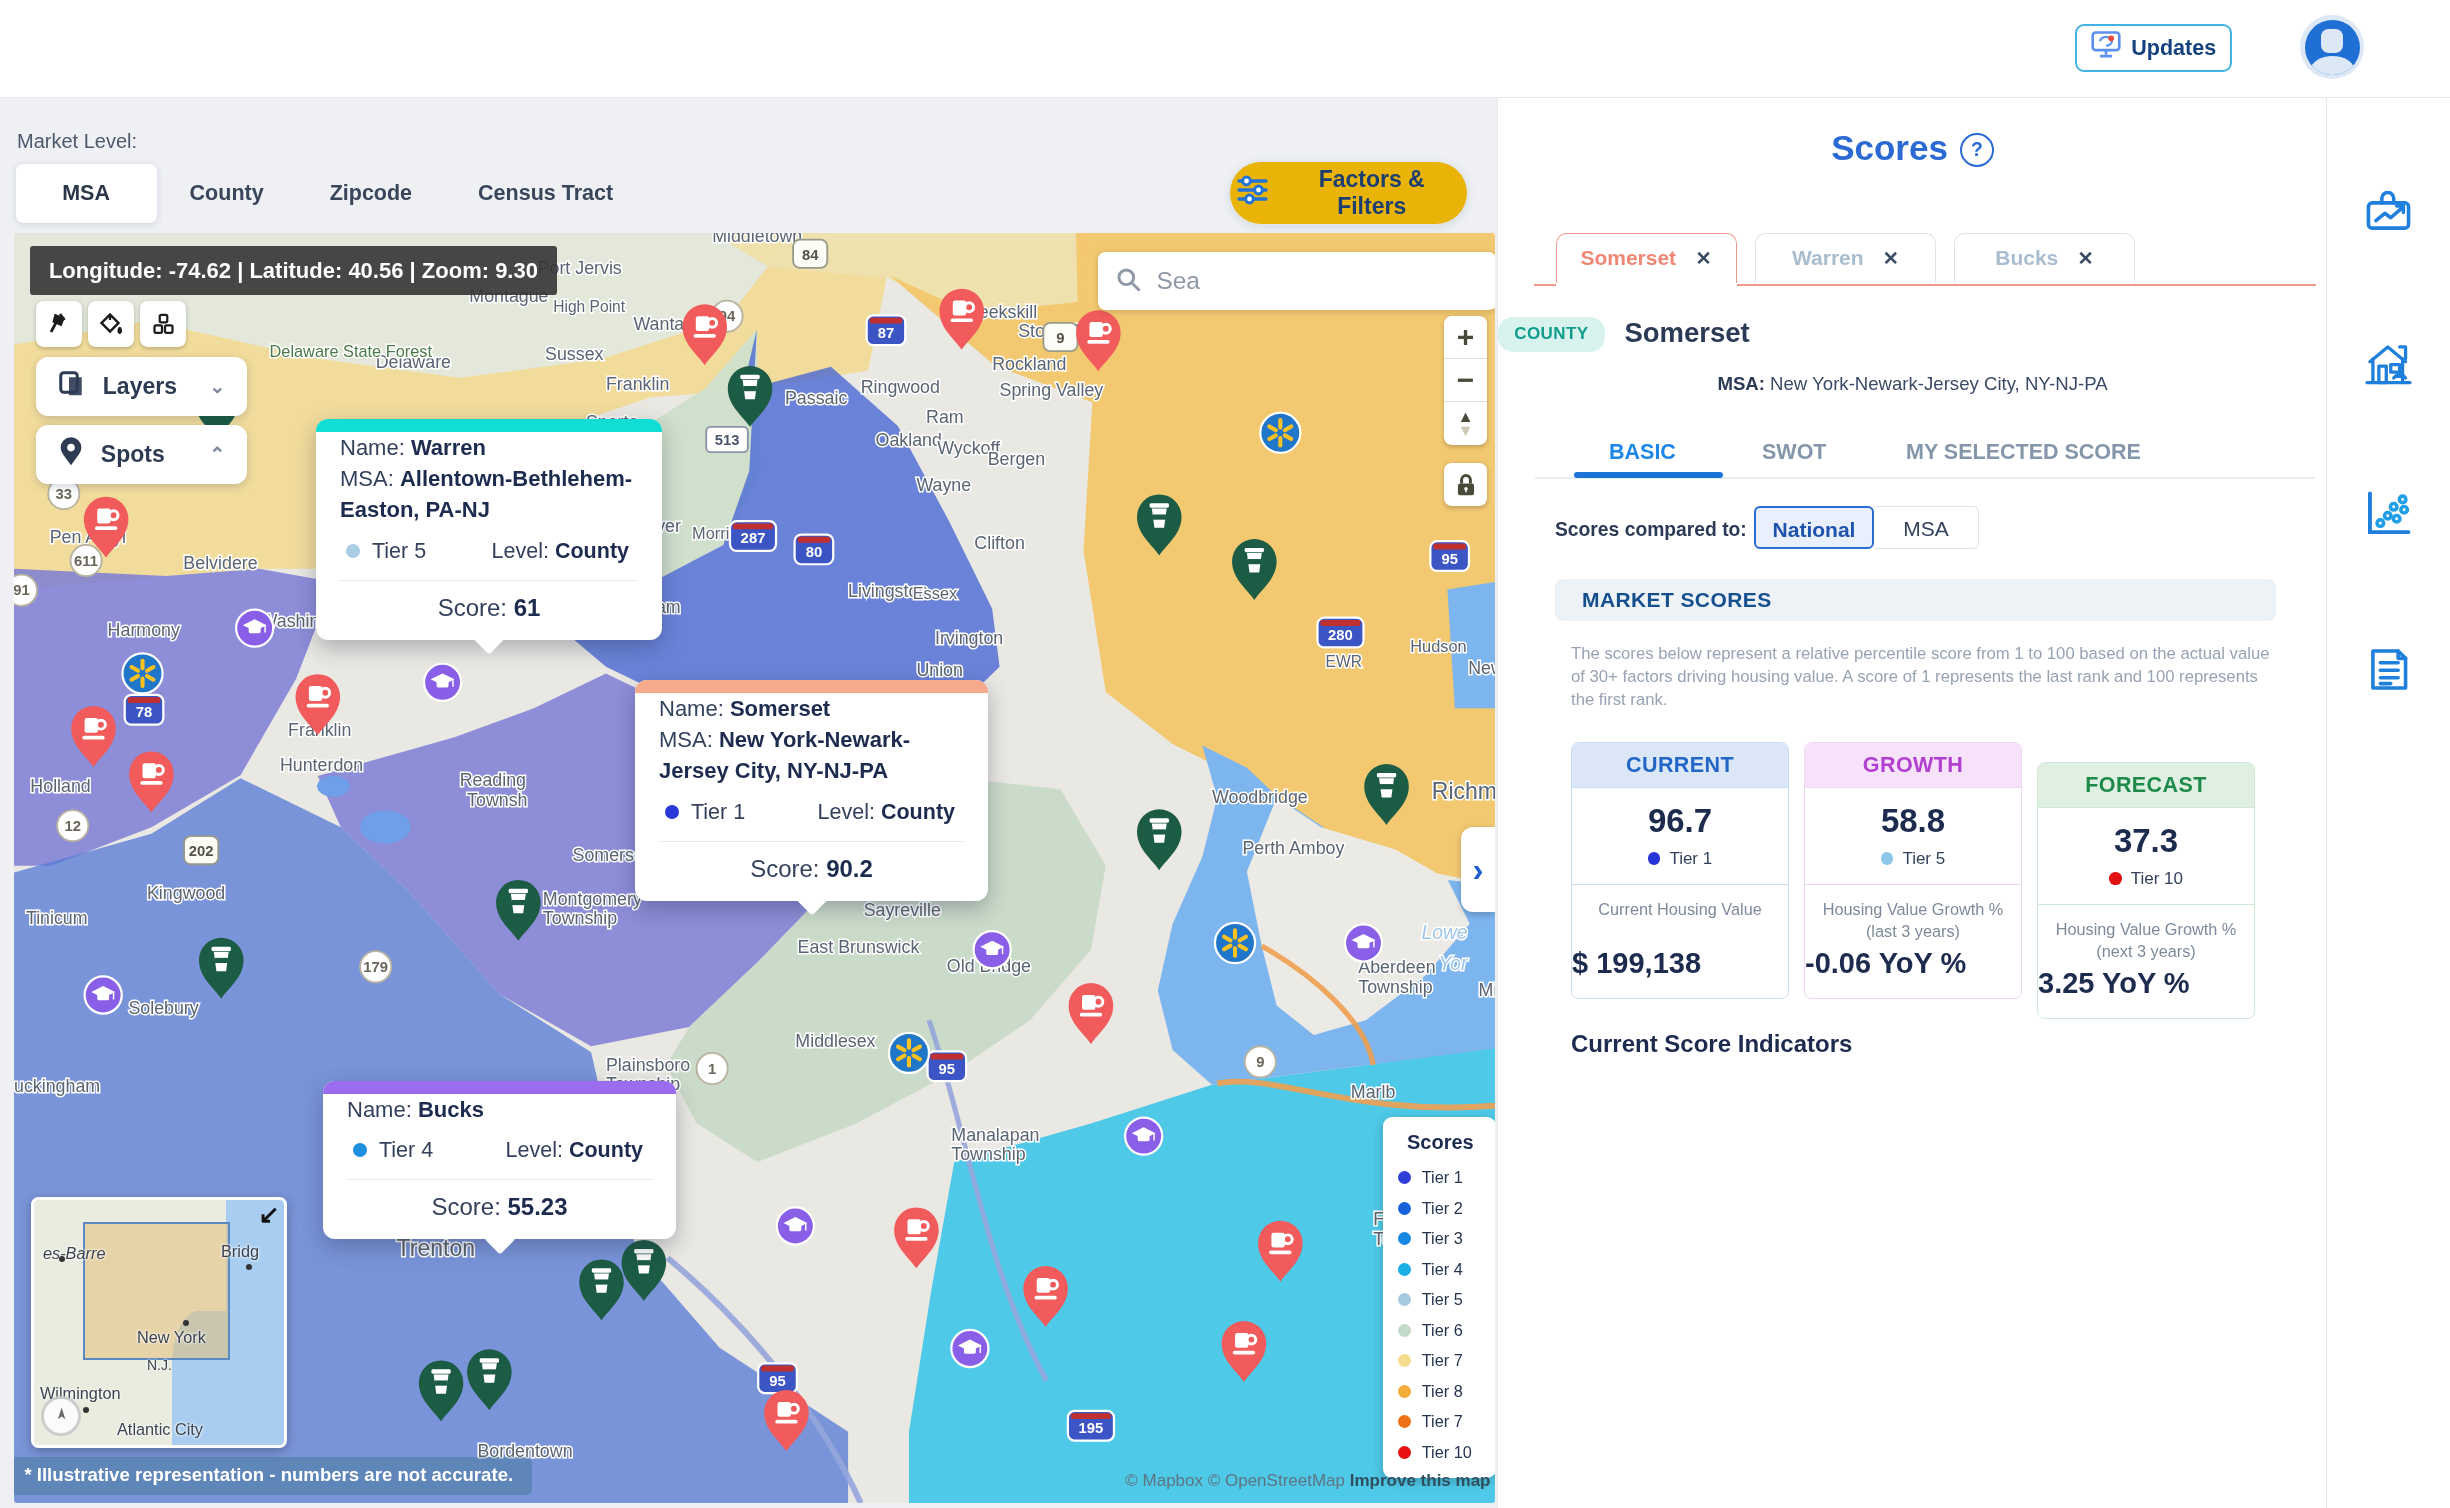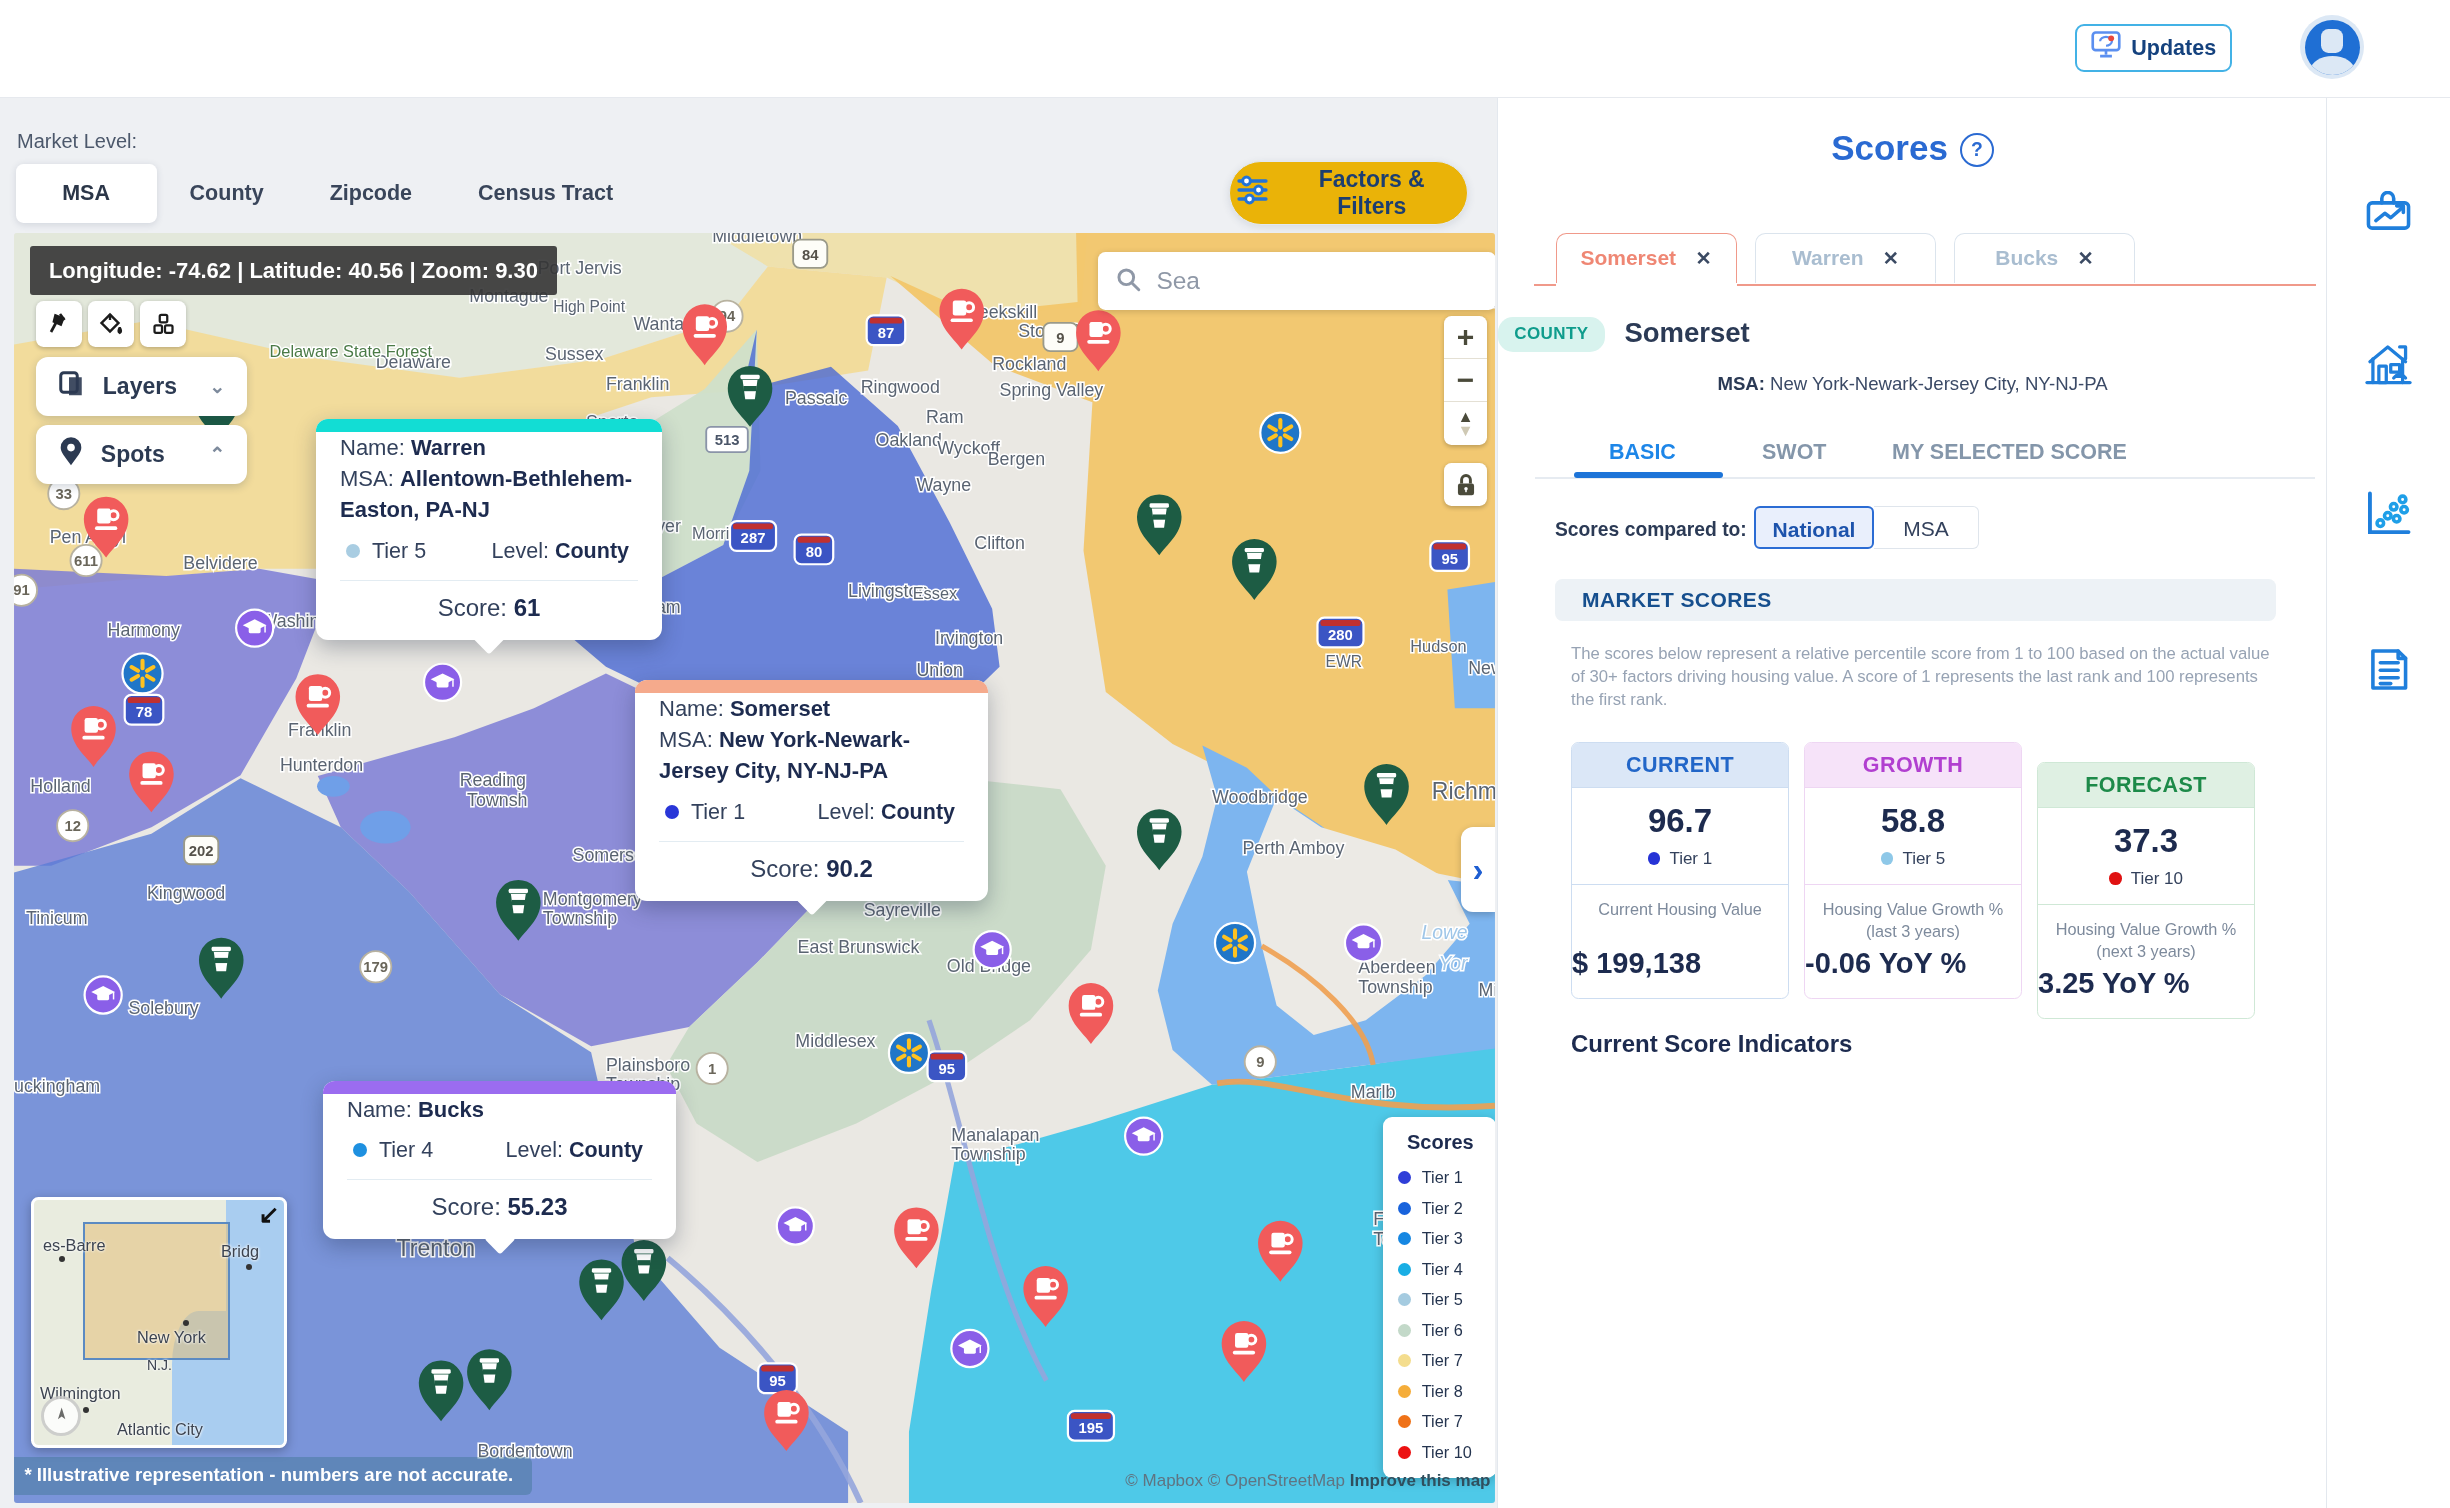--- a/index.html
+++ b/index.html
@@ -746,21 +746,21 @@
   <span class="ltxt">Tier 10</span>
           </div>
         </div>
     </div>
 
     <div id="minimap">
       <div class="sea"></div>
       <div class="sea2"></div>
       <div class="vp"></div>
       <div id="mm-labels">
-          <span class="ml" style="left: 9px; top: 36px;">es-Barre</span>
+          <span class="ml" style="left: 9px; top: 44px; font-style: italic;">es-Barre</span>
           <span class="ml" style="left: 187px; top: 42px;">Bridg</span>
           <span class="ml" style="left: 103px; top: 128px;">New York</span>
           <span class="ml" style="left: 113px; top: 157px; font-size: 14px;">N.J.</span>
           <span class="ml" style="left: 6px; top: 184px;">Wilmington</span>
           <span class="ml" style="left: 83px; top: 220px;">Atlantic City</span>
           <span class="mdot" style="left: 25px; top: 56px;"></span>
           <span class="mdot" style="left: 212px; top: 64px;"></span>
           <span class="mdot" style="left: 149px; top: 120px;"></span>
           <span class="mdot" style="left: 49px; top: 207px;"></span>
         </div>
@@ -848,21 +848,21 @@
       <span id="county-badge">COUNTY</span>
       <span id="county-name">Somerset</span>
     </div>
     <div id="msa-row">
       <b>MSA:</b>
       <span>New York-Newark-Jersey City, NY-NJ-PA</span>
     </div>
     <div id="vtabs-holder">
         <div class="vtab" style="left: 111px; color: rgb(29, 134, 232);">BASIC</div>
         <div class="vtab" style="left: 264px; color: rgb(132, 150, 170);">SWOT</div>
-        <div class="vtab" style="left: 394px; color: rgb(132, 150, 170);">MY SELECTED SCORE</div>
+        <div class="vtab" style="left: 408px; color: rgb(132, 150, 170);">MY SELECTED SCORE</div>
       </div>
     <div id="vline"></div>
     <div id="vactive"></div>
     <div id="compare-label">Scores compared to:</div>
     <div id="compare">
         <div class="copt active">National</div>
         <div class="copt idle">MSA</div>
       </div>
     <div id="ms-bar">MARKET SCORES</div>
     <div id="ms-desc">The scores below represent a relative percentile score from 1 to 100 based on the actual value of 30+ factors driving housing value. A score of 1 represents the last rank and 100 represents the first rank.</div>

